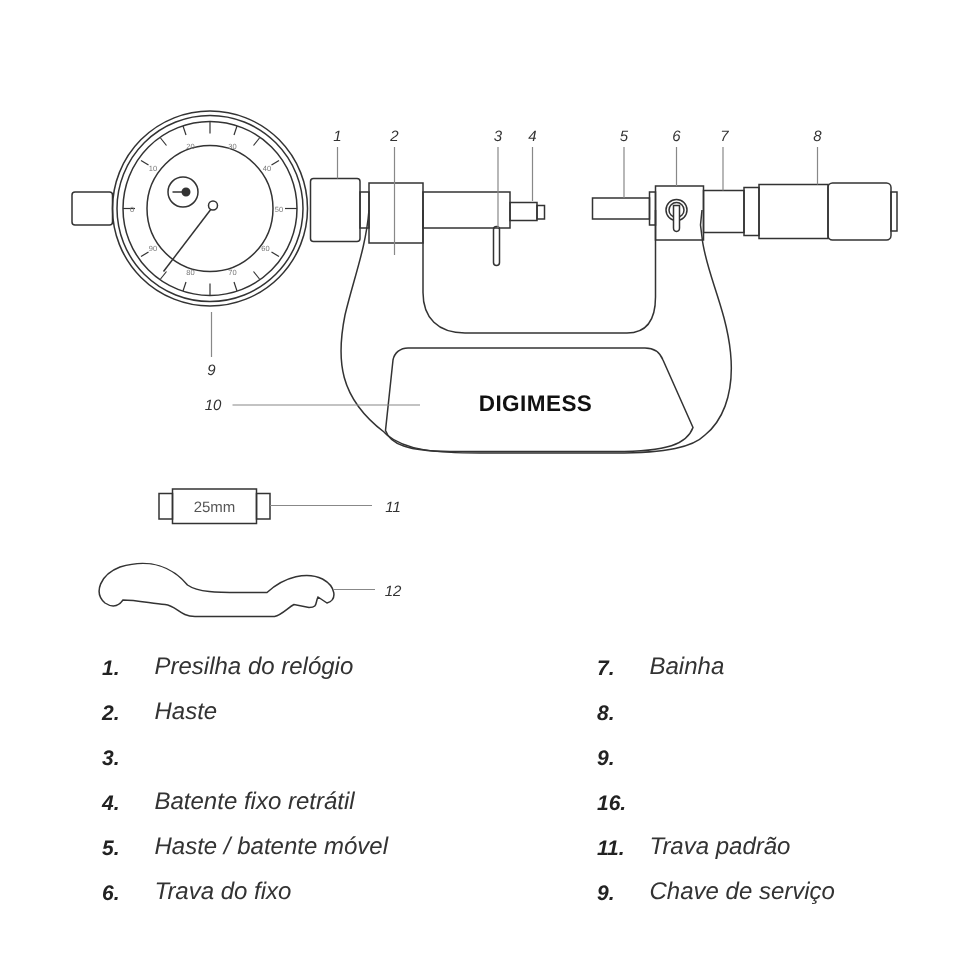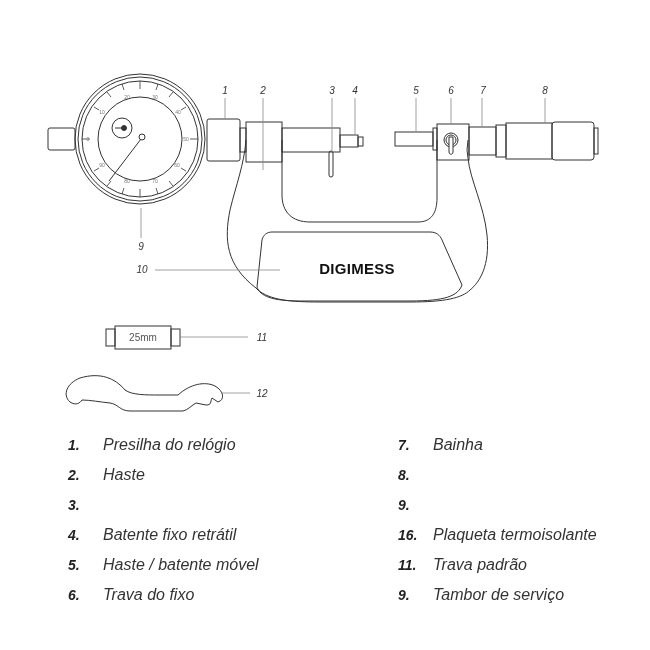--- a/index.html
+++ b/index.html
@@ -180,24 +180,23 @@
         <span class="lbl">Bainha</span>
       </div>
     <div class="item">
         <span class="num">8.</span>
       </div>
     <div class="item">
         <span class="num">9.</span>
       </div>
     <div class="item">
         <span class="num">16.</span>
-        <span class="lbl">Plaqueta termoisolante</span>
       </div>
     <div class="item">
         <span class="num">11.</span>
         <span class="lbl">Trava padrão</span>
       </div>
     <div class="item">
         <span class="num">9.</span>
-        <span class="lbl">Tambor de serviço</span>
+        <span class="lbl">Chave de serviço</span>
       </div>
   </div>
 </div>
 
 </body></html>

